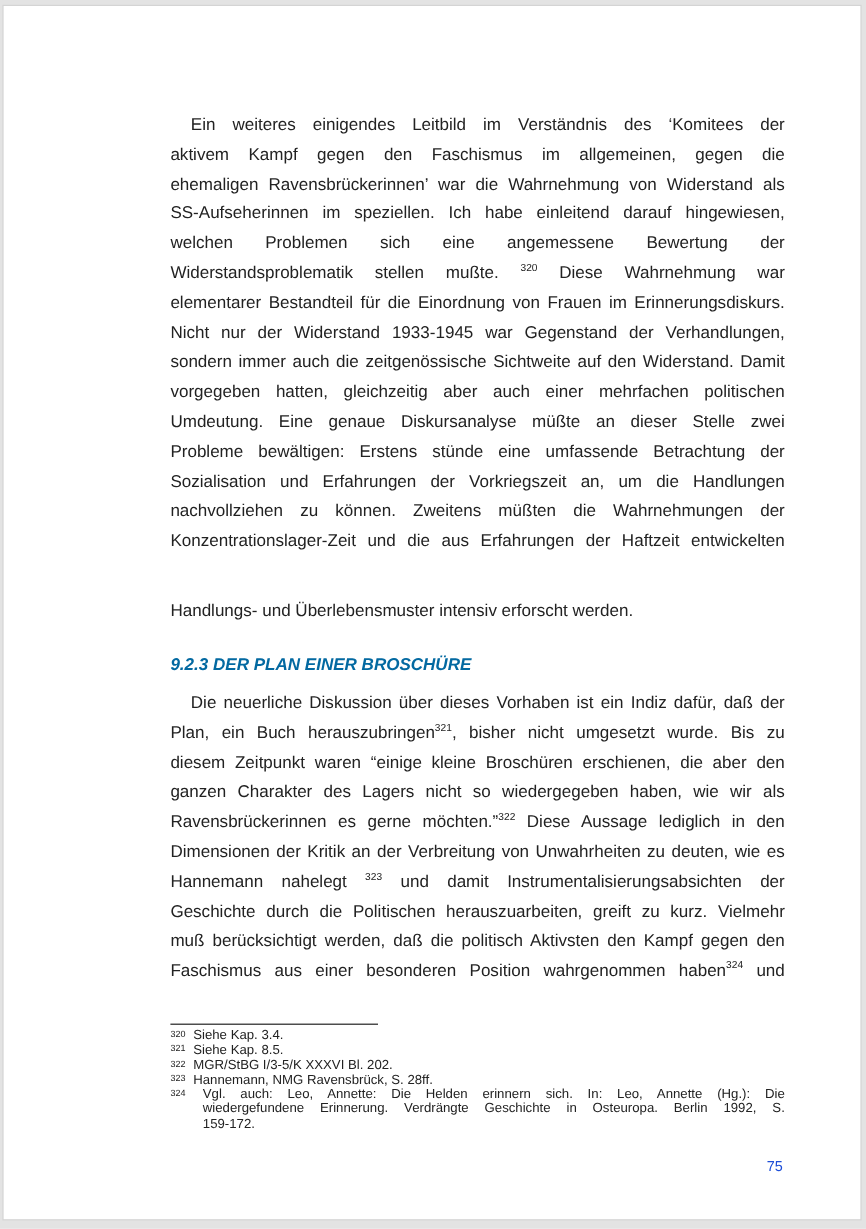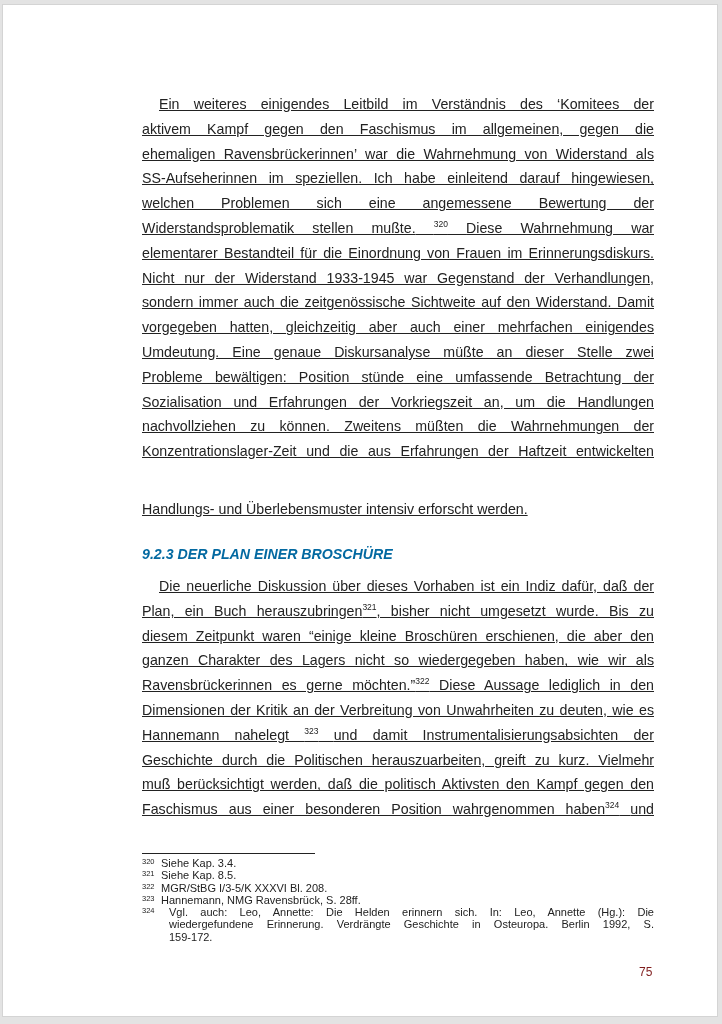--- a/index.html
+++ b/index.html
@@ -11,21 +11,21 @@
   .page {
     position: absolute; left: 3px; top: 5px; width: 714px; height: 1011px;
     background: #fff; box-shadow: 0 0 0 1px #d4d4d4;
   }
   .body-text {
     position: absolute; left: 139px; width: 512px;
     font-size: 14.2px;
   }
   .line {
     height: 24.8px; line-height: 24.8px; white-space: nowrap;
-    text-align: justify; text-align-last: justify; text-decoration: underline;
+    text-align: justify; text-align-last: justify;
   }
   .line.last { text-align-last: left; margin-top: 33px; }
   .line.indent { padding-left: 17px; }
   sup { font-size: 8.5px; line-height: 0; vertical-align: 6px; }
   #para1 { top: 87px; }
   #heading {
     position: absolute; left: 139px; top: 541px;
     font-size: 14.2px; font-weight: bold; font-style: italic; color: #0369a1;
   }
   #heading .num { margin-right: 4px; }
@@ -37,21 +37,21 @@
     position: absolute; left: 139px; top: 852px; width: 512px;
     font-size: 11px; line-height: 12.3px;
   }
   .fn { display: flex; }
   .fn .mark { font-size: 7.5px; width: 19px; flex: none; vertical-align: top; line-height: 10px; }
   .fn .txt { flex: 1; }
   .fn .txt .l { white-space: nowrap; text-align: justify; text-align-last: justify; }
   .fn .txt .l.last { text-align-last: left; }
   .fn.hanging .mark { width: 27px; }
   #pagenum {
-    position: absolute; left: 636px; top: 960px; font-size: 12px; color: #7f1d1d;
+    position: absolute; left: 636px; top: 960px; font-size: 12px; color: #1d4ed8;
   }
 </style>
 </head>
 <body>
 
 <div class="page">
 
   <div class="body-text" id="para1">
     <div class="line indent">Ein weiteres einigendes Leitbild im Verständnis des ‘Komitees der</div>
     <div class="line">aktivem Kampf gegen den Faschismus im allgemeinen, gegen die</div>
@@ -59,23 +59,23 @@
     <div class="line">SS-Aufseherinnen im speziellen. Ich habe einleitend darauf hingewiesen,</div>
     <div class="line">welchen Problemen sich eine angemessene Bewertung der</div>
     <div class="line">
       <span>Widerstandsproblematik stellen mußte.</span>
       <sup>320</sup>
       <span>Diese Wahrnehmung war</span>
     </div>
     <div class="line">elementarer Bestandteil für die Einordnung von Frauen im Erinnerungsdiskurs.</div>
     <div class="line">Nicht nur der Widerstand 1933-1945 war Gegenstand der Verhandlungen,</div>
     <div class="line">sondern immer auch die zeitgenössische Sichtweite auf den Widerstand. Damit</div>
-    <div class="line">vorgegeben hatten, gleichzeitig aber auch einer mehrfachen einigendes</div>
+    <div class="line">vorgegeben hatten, gleichzeitig aber auch einer mehrfachen politischen</div>
     <div class="line">Umdeutung. Eine genaue Diskursanalyse müßte an dieser Stelle zwei</div>
-    <div class="line">Probleme bewältigen: Position stünde eine umfassende Betrachtung der</div>
+    <div class="line">Probleme bewältigen: Erstens stünde eine umfassende Betrachtung der</div>
     <div class="line">Sozialisation und Erfahrungen der Vorkriegszeit an, um die Handlungen</div>
     <div class="line">nachvollziehen zu können. Zweitens müßten die Wahrnehmungen der</div>
     <div class="line">Konzentrationslager-Zeit und die aus Erfahrungen der Haftzeit entwickelten</div>
     <div class="line last">Handlungs- und Überlebensmuster intensiv erforscht werden.</div>
   </div>
 
   <div id="heading">
     <span class="num">9.2.3</span><span>DER PLAN EINER BROSCHÜRE</span>
   </div>
 
@@ -109,21 +109,21 @@
     <div class="fn">
       <span class="mark">320</span>
       <span class="txt">Siehe Kap. 3.4.</span>
     </div>
     <div class="fn">
       <span class="mark">321</span>
       <span class="txt">Siehe Kap. 8.5.</span>
     </div>
     <div class="fn">
       <span class="mark">322</span>
-      <span class="txt">MGR/StBG I/3-5/K XXXVI Bl. 208.</span>
+      <span class="txt">MGR/StBG I/3-5/K XXXVI Bl. 202.</span>
     </div>
     <div class="fn">
       <span class="mark">323</span>
       <span class="txt">Hannemann, NMG Ravensbrück, S. 28ff.</span>
     </div>
     <div class="fn hanging">
       <span class="mark">324</span>
       <span class="txt">
         <div class="l">Vgl. auch: Leo, Annette: Die Helden erinnern sich. In: Leo, Annette (Hg.): Die</div>
         <div class="l">wiedergefundene Erinnerung. Verdrängte Geschichte in Osteuropa. Berlin 1992, S.</div>

